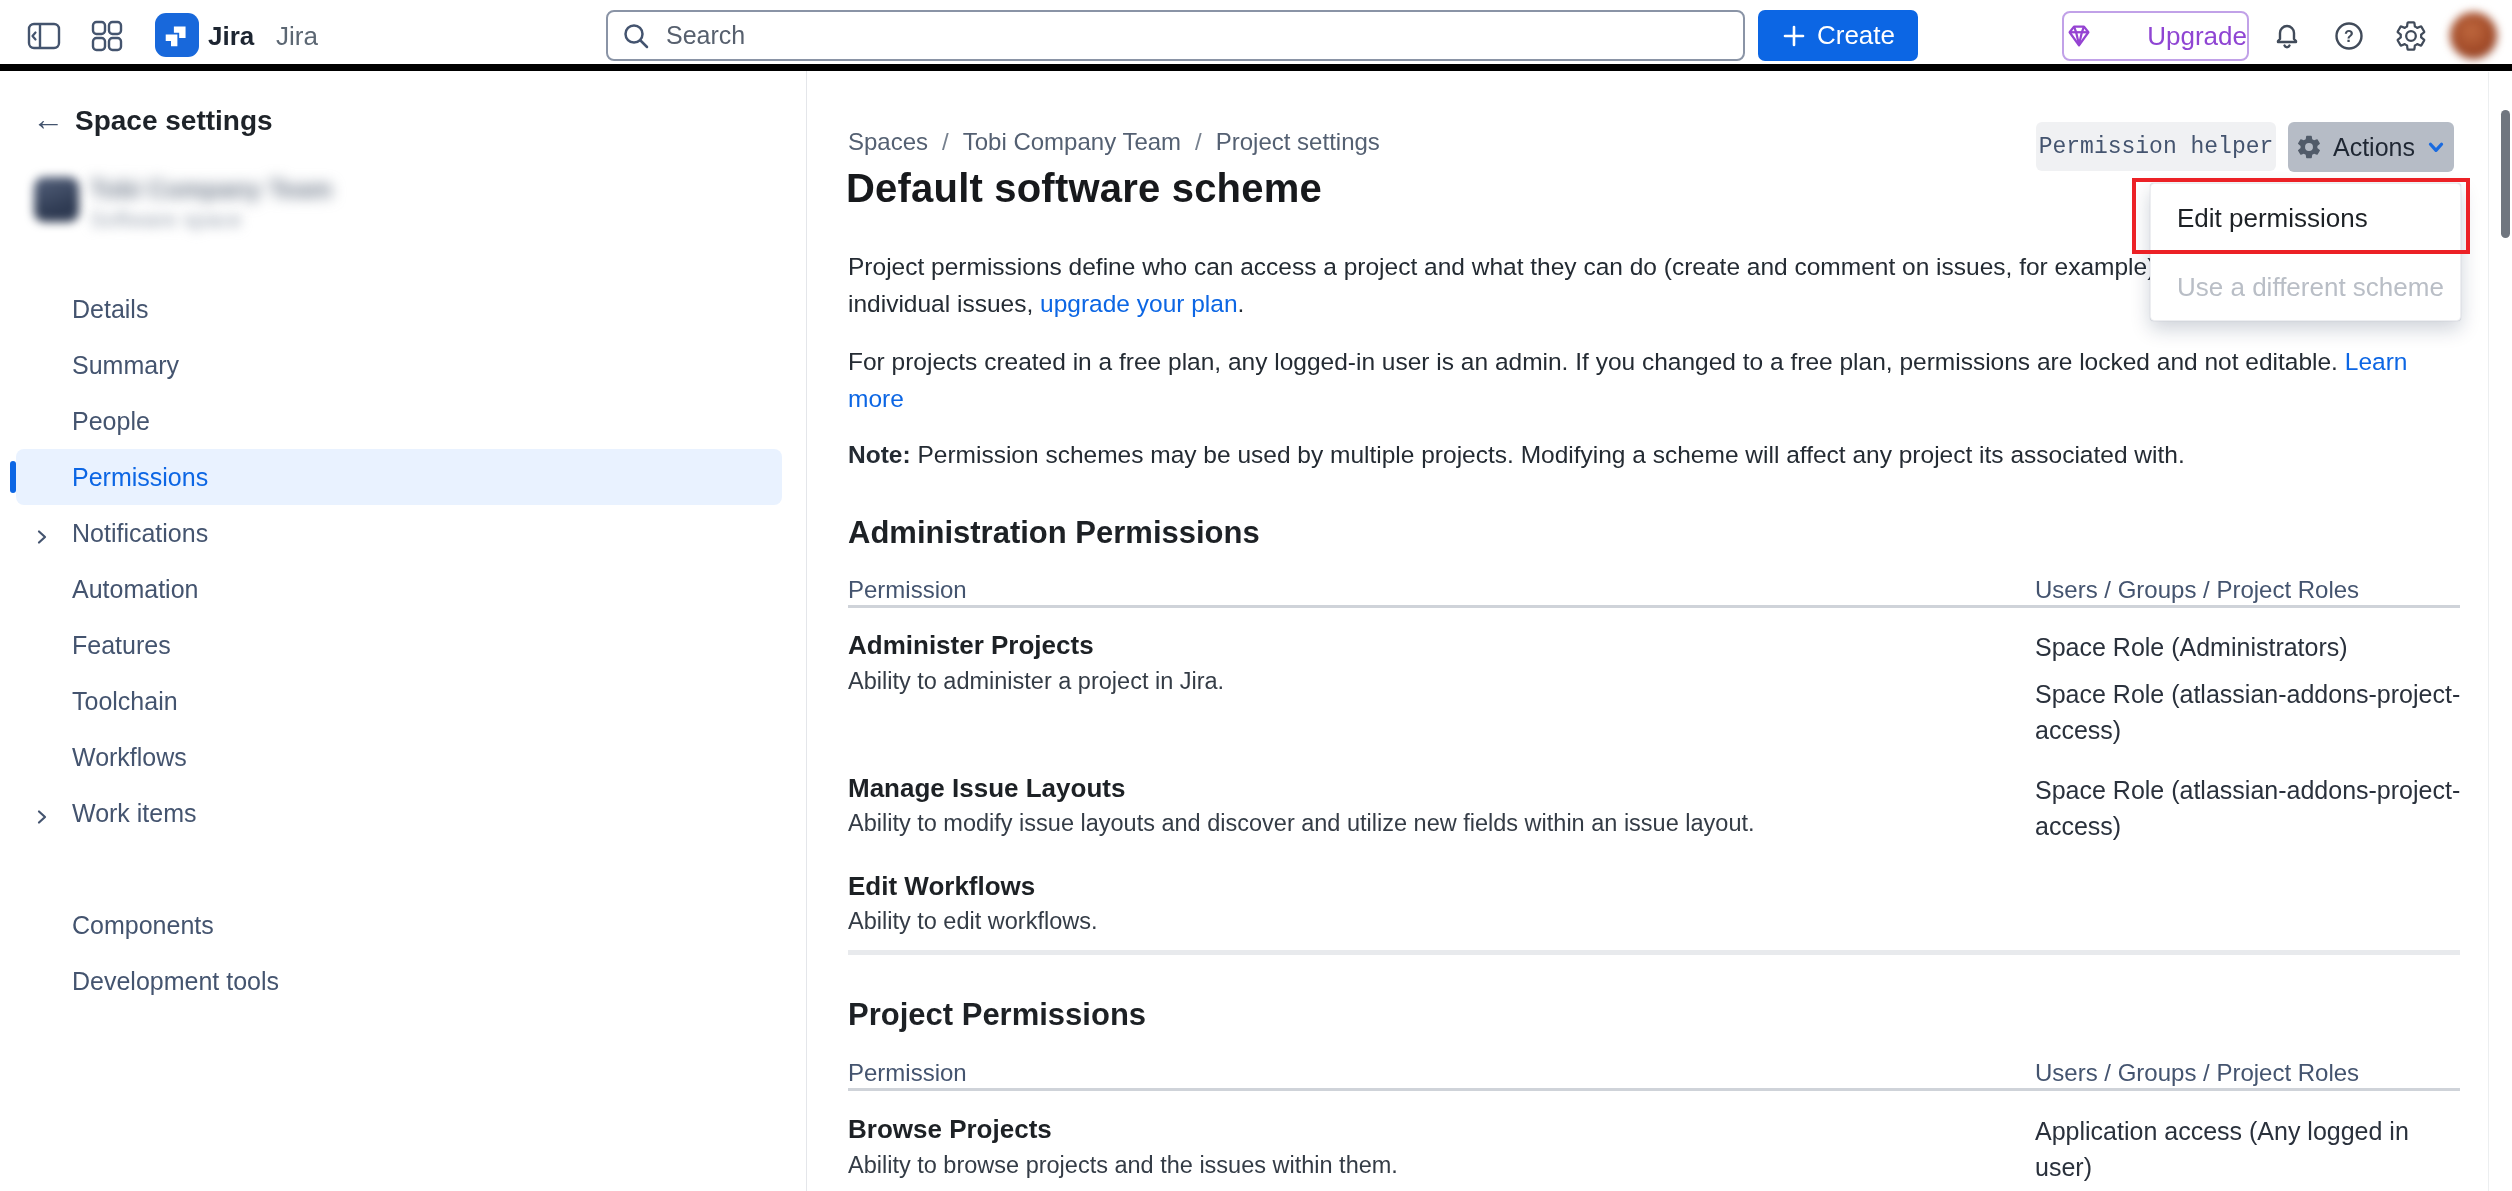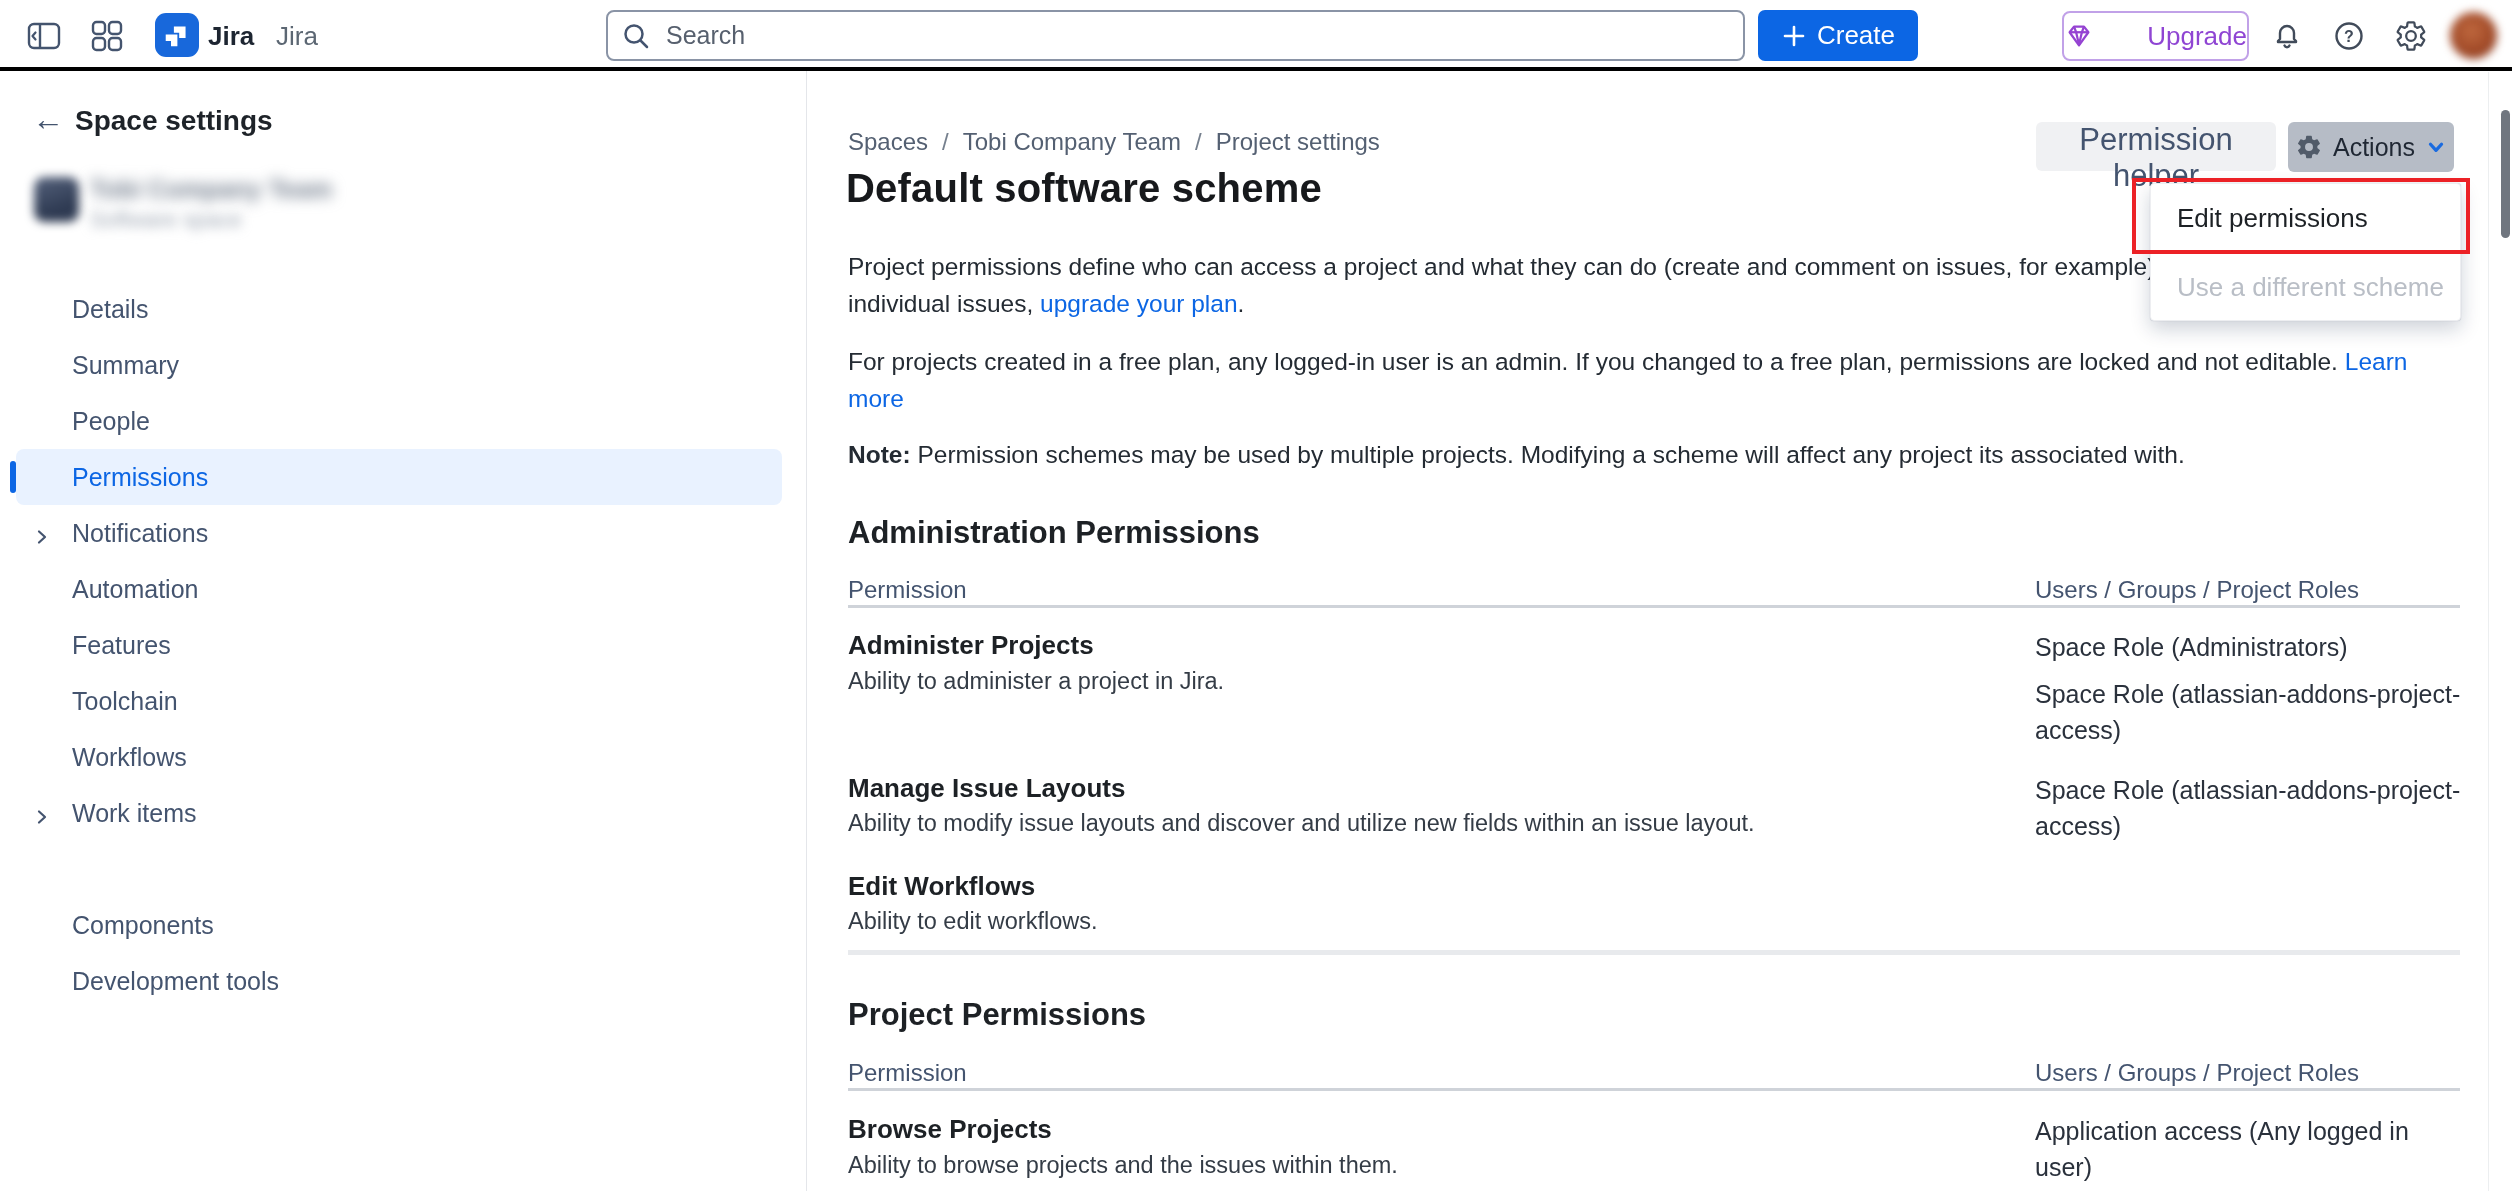--- a/index.html
+++ b/index.html
@@ -1,21 +1,21 @@
 <!DOCTYPE html>
 <html><head>
 <meta charset="utf-8">
 <style>
   * { margin:0; padding:0; box-sizing:border-box; }
   html,body { background:#fff; }
   body { font-family:"Liberation Sans", sans-serif; width:2512px; height:1191px; overflow:hidden; }
   .page { position:relative; width:2512px; height:1191px; background:#fff; overflow:hidden; }
 
   
-  .topbar { position:absolute; left:0; top:0; width:2512px; height:71px; background:#fff; border-bottom:4px solid #000000; z-index:30; }
+  .topbar { position:absolute; left:0; top:0; width:2512px; height:71px; background:#fff; border-bottom:7px solid #000000; z-index:30; }
   .tb-icon { position:absolute; display:flex; align-items:center; justify-content:center; }
   .tb-collapse { left:26px; top:18px; width:36px; height:36px; }
   .tb-grid { left:90px; top:19px; width:34px; height:34px; }
   .tb-logo { left:155px; top:13px; width:44px; height:44px; }
   .tb-appname { position:absolute; left:208px; top:21px; font-size:26px; font-weight:bold; color:#1d2531; }
   .tb-appctx { position:absolute; left:276px; top:21px; font-size:26px; color:#5c6773; }
   .tb-search { position:absolute; left:606px; top:10px; width:1139px; height:51px; border:2px solid #8a94a6; border-radius:8px; background:#fff; font-family:"Liberation Sans",sans-serif; font-size:25px; color:#172b4d; padding:0 20px 0 58px; outline:none; }
   .tb-search::placeholder { color:#57606e; opacity:1; }
   .tb-search-icon { position:absolute; left:620px; top:20px; width:32px; height:32px; pointer-events:none; }
   .tb-create { position:absolute; left:1758px; top:10px; width:160px; height:51px; background:#0c66e4; border:none; border-radius:7px; display:flex; align-items:center; justify-content:center; gap:10px; color:#fff; font-size:26px; font-weight:500; font-family:"Liberation Sans",sans-serif; cursor:pointer; }
@@ -39,21 +39,21 @@
   .nav-chevron { position:absolute; left:16px; top:19px; width:20px; height:20px; }
   .nav-indicator { position:absolute; left:10px; width:6px; height:32px; border-radius:3px; background:#0c66e4; }
 
   
   .main { position:absolute; left:808px; top:71px; width:1704px; height:1120px; background:#fff; }
   .breadcrumb { position:absolute; left:40px; top:57px; font-size:24px; color:#546072; display:flex; gap:14px; }
   .breadcrumb .crumb { cursor:pointer; }
   .breadcrumb .sep { color:#76808e; }
   .page-title { position:absolute; left:38px; top:95px; font-size:40px; font-weight:bold; color:#17191c; letter-spacing:0.2px; }
 
-  .btn-permission-helper { position:absolute; left:1228px; top:51px; width:240px; height:49px; background:#f0f1f3; border:none; border-radius:6px; font-family:Liberation Sans, sans-serif; font-size:31px; color:#44546f; cursor:pointer; }
+  .btn-permission-helper { position:absolute; left:1228px; top:51px; width:240px; height:49px; background:#f0f1f3; border:none; border-radius:6px; font-family:Liberation Mono, monospace; font-size:23px; color:#44546f; cursor:pointer; }
   .btn-actions { position:absolute; left:1480px; top:51px; width:166px; height:50px; background:#b6bcc6; border:none; border-radius:6px; display:flex; align-items:center; justify-content:center; gap:10px; font-family:"Liberation Sans",sans-serif; font-size:25px; font-weight:500; color:#1f2733; cursor:pointer; }
 
   .actions-menu { position:absolute; left:1342px; top:112px; width:311px; height:138px; background:#fff; border-radius:4px; border:1px solid #edeef1; box-shadow:0 8px 20px rgba(9,30,66,0.20), 0 0 1px rgba(9,30,66,0.25); z-index:15; }
   .menu-item { height:69px; display:flex; align-items:center; padding-left:26px; font-size:26px; color:#1d2125; cursor:pointer; }
   .menu-item.disabled { color:#b9bec6; cursor:default; }
   .annotation-box { position:absolute; left:1324px; top:107px; width:338px; height:76px; border:4px solid #ec2126; z-index:20; pointer-events:none; }
 
   .body-text { position:absolute; left:40px; width:1620px; font-size:24.5px; line-height:36.5px; color:#242b33; }
   .body-text a { color:#0c66e4; text-decoration:none; cursor:pointer; }
   .p-intro { top:178px; }

